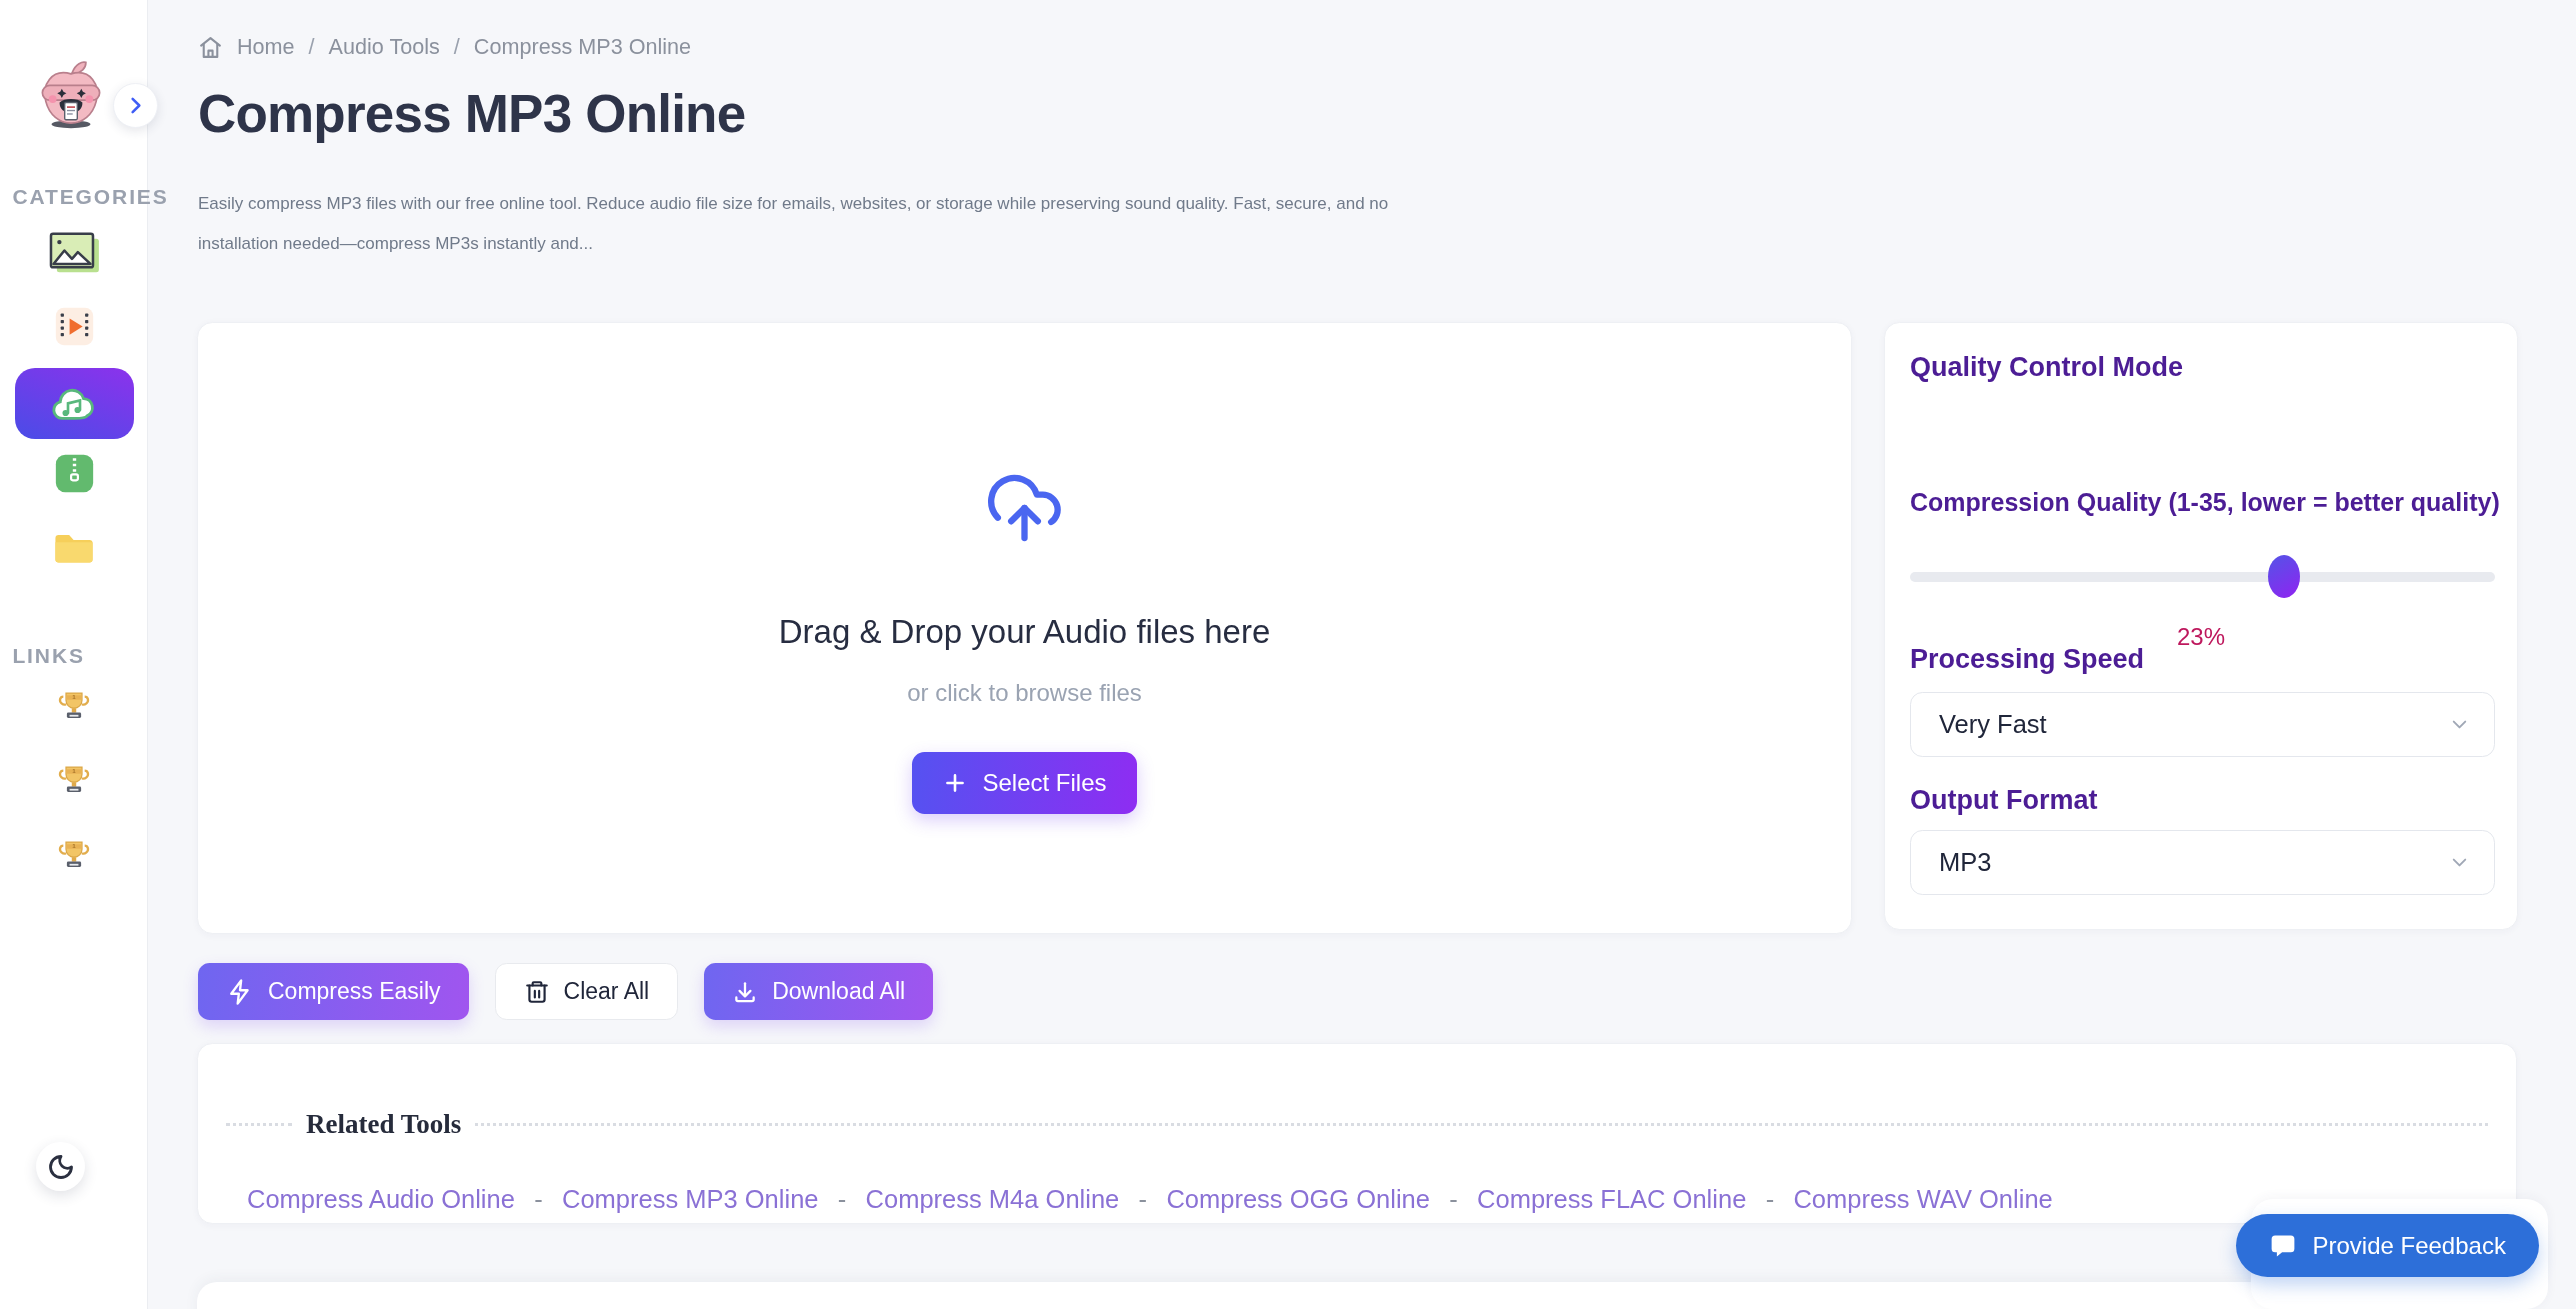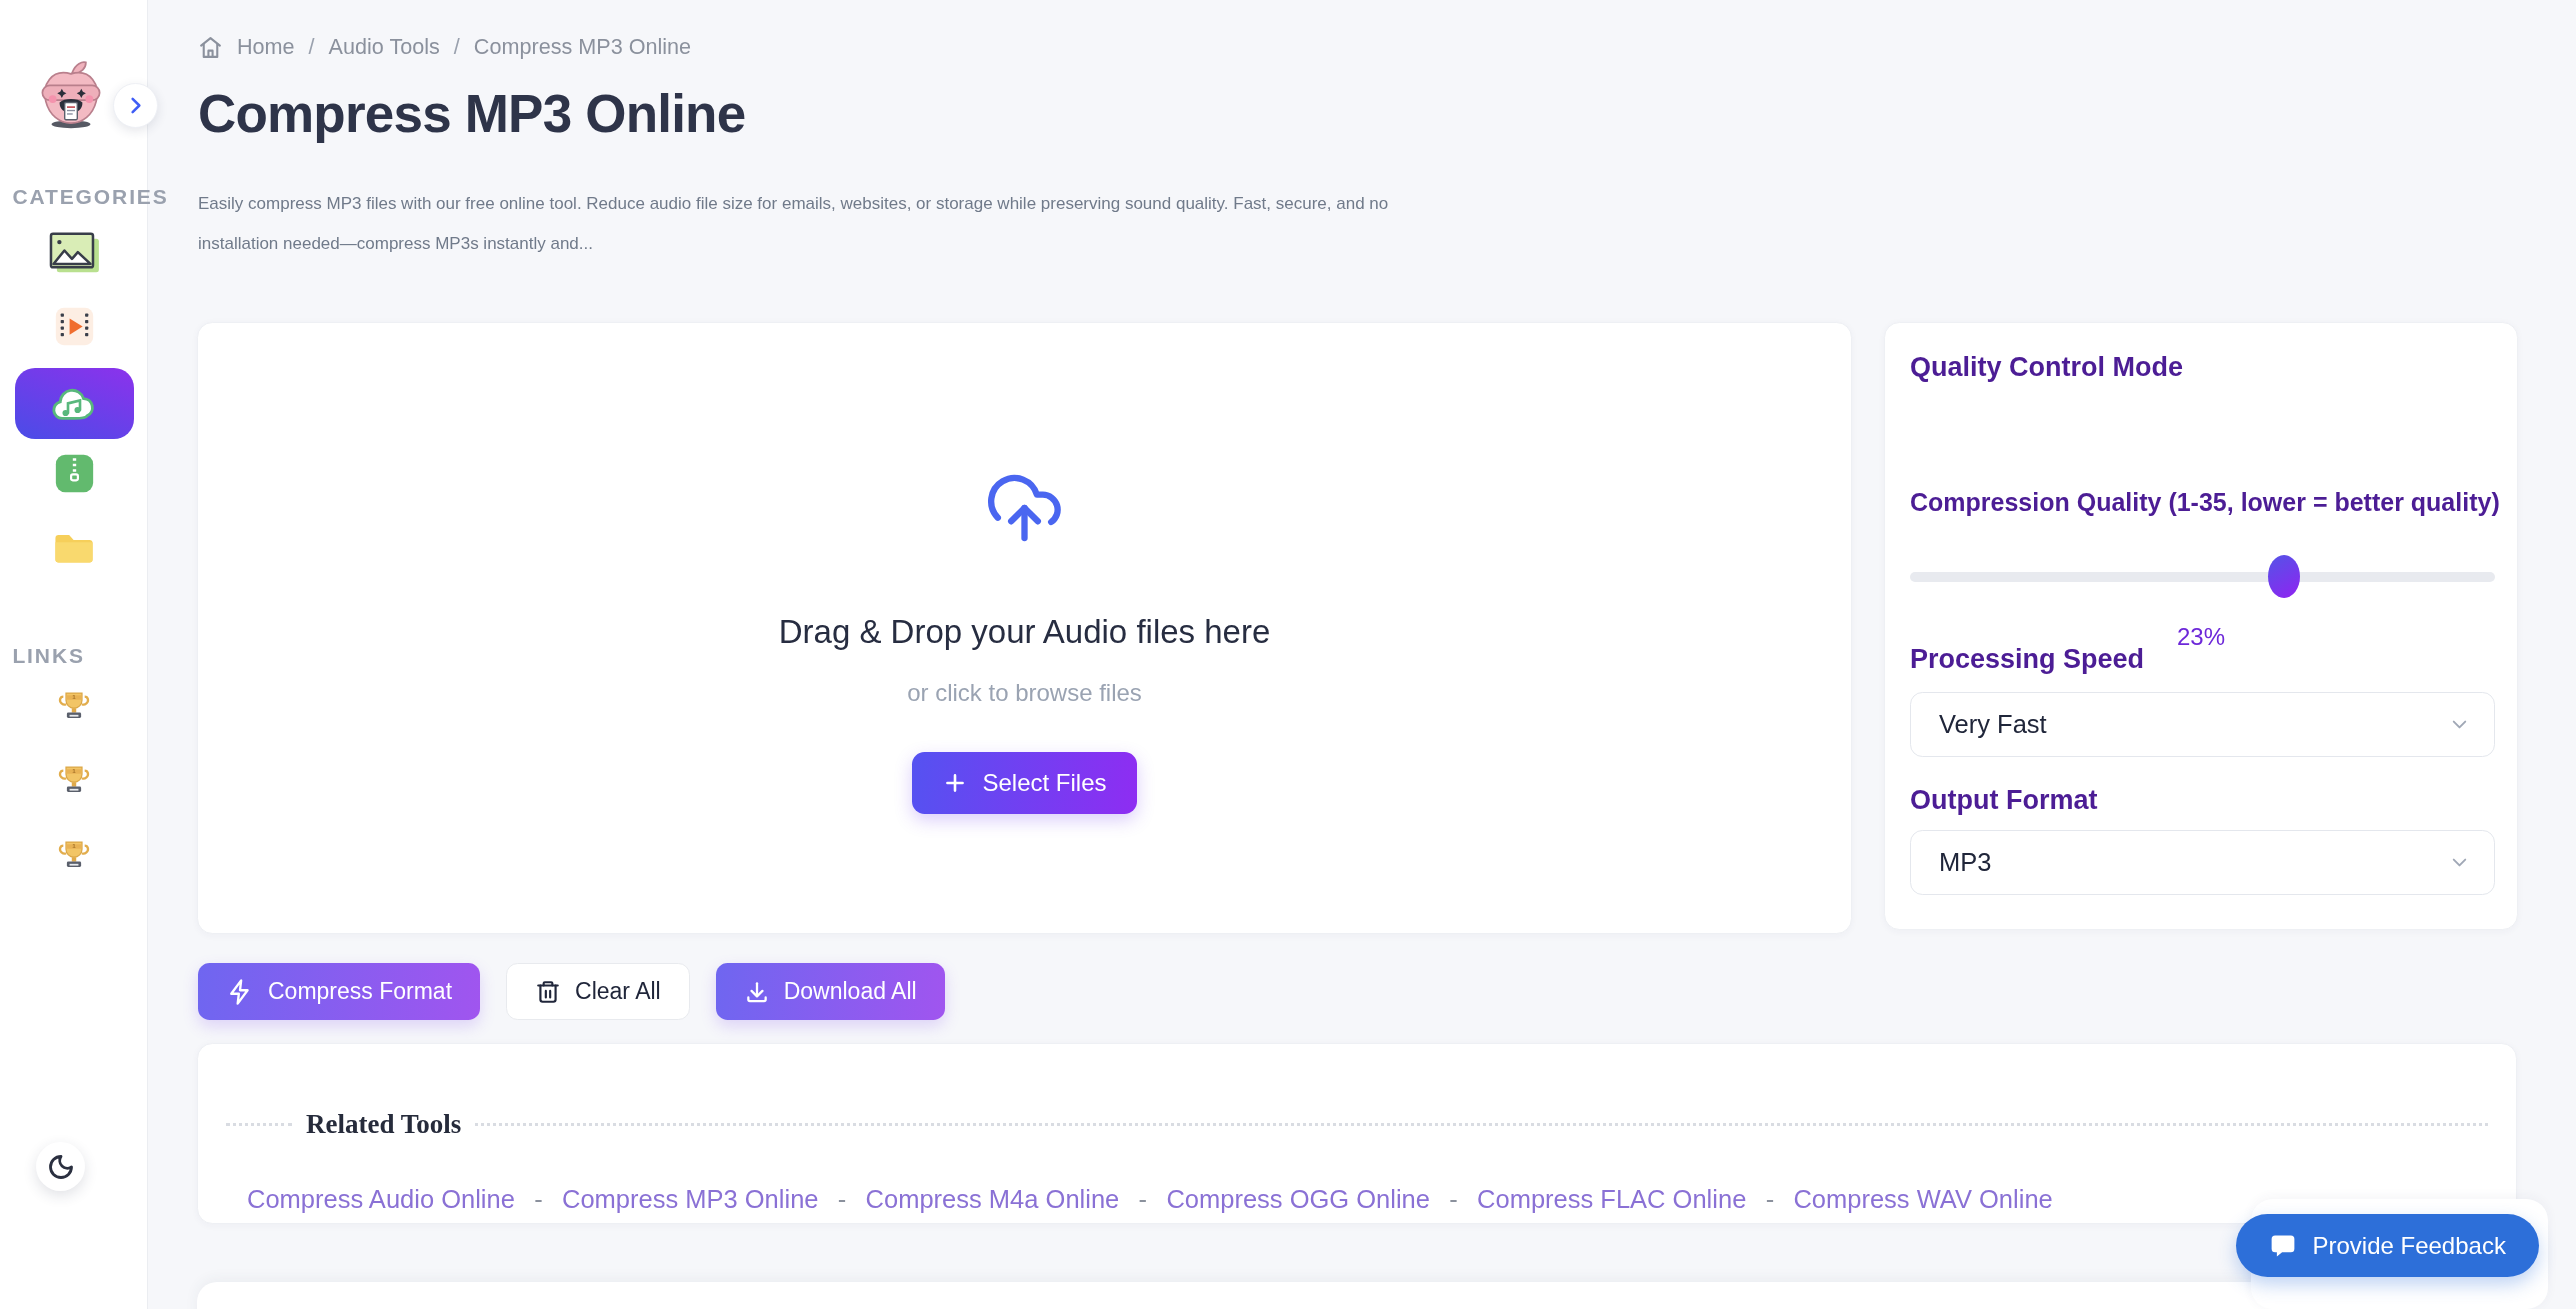--- a/index.html
+++ b/index.html
@@ -45,21 +45,21 @@
   .seg-row { position:absolute; left:25px; top:76px; width:585px; display:flex; gap:26px; }
   .seg-btn { width:279px; height:57px; border-radius:10.8px; background:#fff; font-size:24px; font-weight:600; color:#20263a;
       display:flex; align-items:center; justify-content:center; cursor:pointer; font-family:inherit; }
   .seg-on  { border:2.3px solid #5560ee; }
   .seg-off { border:1.5px solid #e4e7ed; }
   .comp-label { top:165px; font-size:25px; }
   .slider { position:absolute; left:25px; top:232px; width:585px; height:43px; cursor:pointer; }
   .slider-track { position:absolute; left:0; top:17px; width:100%; height:10px; border-radius:5.4px; background:#e8eaef; }
   .slider-thumb { position:absolute; top:0; left:64%; width:32px; height:43px; margin-left:-16px; border-radius:50%;
       background:linear-gradient(150deg,#5a4fe8 10%,#8a28f0 90%); }
-  .pct { position:absolute; left:0; top:300px; width:100%; text-align:center; font-size:24px; color:#6d28d9; }
+  .pct { position:absolute; left:0; top:300px; width:100%; text-align:center; font-size:24px; color:#be185d; }
   .speed-label { top:321px; }
   .select-box { position:absolute; left:25px; width:585px; height:65px; background:#fff; border:1.5px solid #e4e7ed; border-radius:12.4px;
       display:flex; align-items:center; justify-content:space-between; padding:0 23px 0 28px; cursor:pointer; }
   .select-box .val { font-size:25.5px; color:#20263a; }
   .sel-speed { top:369px; }
   .out-label { top:462px; }
   .sel-format { top:507px; }
 
   
   .actions { position:absolute; left:48px; top:963px; display:flex; gap:26px; align-items:center; }
@@ -280,21 +280,21 @@
           <path d="m6 9 6 6 6-6"></path>
         </svg>
       </div>
     </section>
 
     <div class="actions">
       <button class="act-btn grad-btn">
         <svg viewBox="0 0 24 24" width="28" height="28" fill="none" stroke="#ffffff" stroke-width="2" stroke-linecap="round" stroke-linejoin="round">
           <path d="M13 2 4.5 13.5 H11 L10 22 18.5 10.5 H12 Z"></path>
         </svg>
-        <span>Compress Format</span>
+        <span>Compress Easily</span>
       </button>
 
       <button class="act-btn ghost-btn">
         <svg viewBox="0 0 24 24" width="26" height="26" fill="none" stroke="#20263a" stroke-width="2" stroke-linecap="round" stroke-linejoin="round">
           <path d="M3 6h18"></path>
             <path d="M8 6V4a1 1 0 0 1 1-1h6a1 1 0 0 1 1 1v2"></path>
           <path d="M19 6v13a2 2 0 0 1-2 2H7a2 2 0 0 1-2-2V6"></path>
           <path d="M10 11v6M14 11v6"></path>
         </svg>
         <span>Clear All</span>

